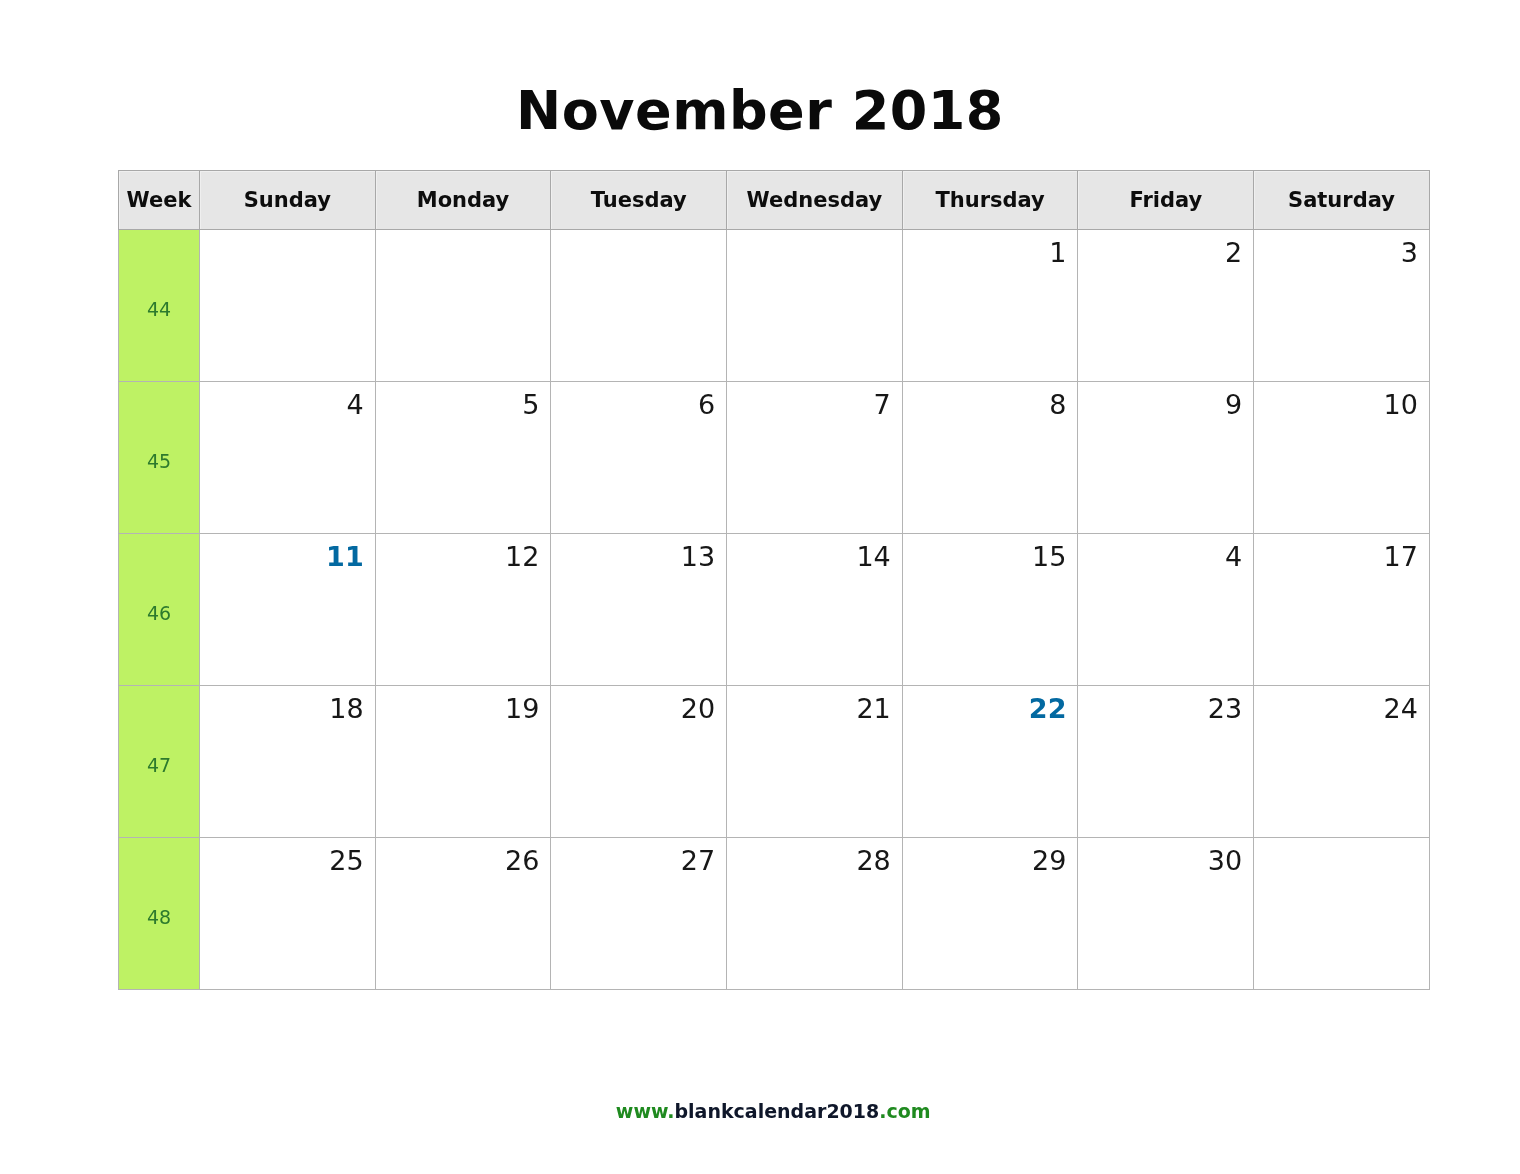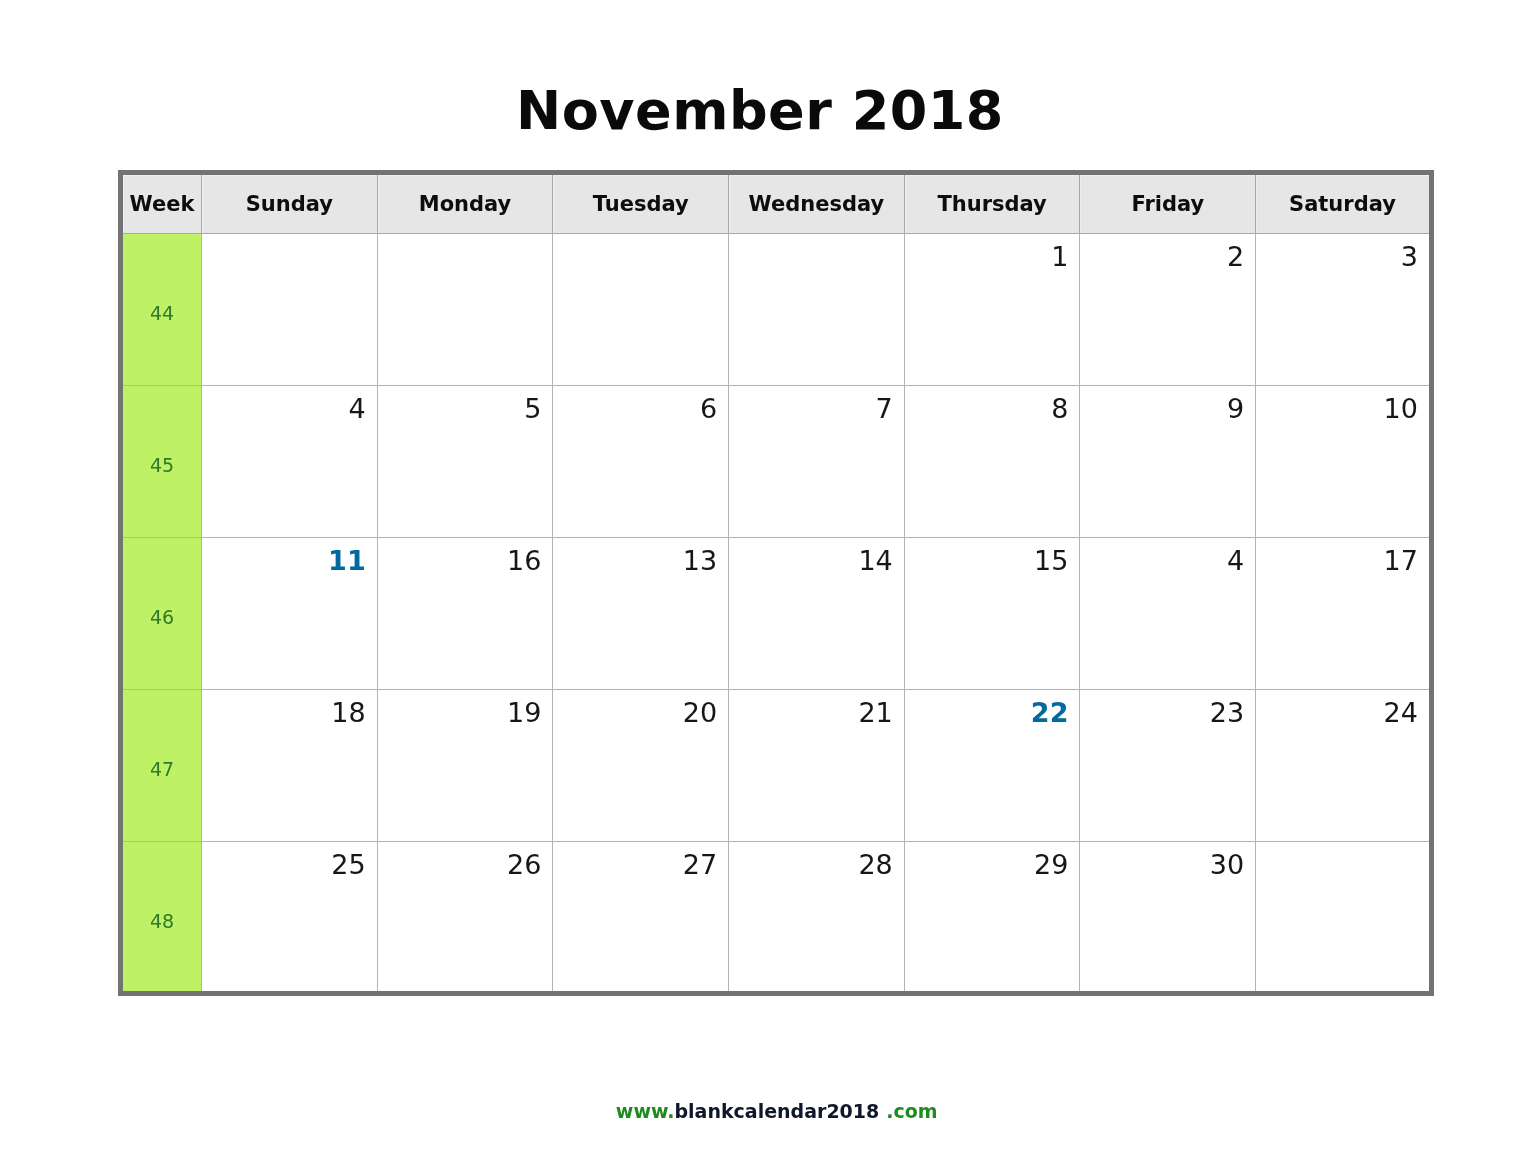--- a/index.html
+++ b/index.html
@@ -43,21 +43,21 @@
     position: absolute;
     left: 118px;
     top: 170px;
     width: 1311px;
   }
 
   table.calendar {
     border-collapse: collapse;
     table-layout: fixed;
     width: 1311px;
-    border: 5px solid #737373;
+    border: 1px solid #737373;
   }
 
   table.calendar col.week-col   { width: 81px; }
   table.calendar col.day-col    { width: 175.7px; }
 
   table.calendar th,
   table.calendar td {
     border: 1px solid #b4b4b4;
     padding: 0;
     vertical-align: top;
@@ -119,21 +119,21 @@
     position: absolute;
     left: 0;
     top: 1083px;
     width: 1520px;
     text-align: center;
     font-size: 19px;
     font-weight: bold;
     line-height: 1;
     white-space: pre;
   }
-  .footer .green { color: #1f8a1f; margin-left: 7px; }
+  .footer .green { color: #1f8a1f; }
   .footer .red   { color: #0f172a; }
 </style>
 </head>
 <body>
 
 <div class="page">
 
   <div class="cal-title">November 2018</div>
 
   <div class="cal-wrap">
@@ -209,21 +209,21 @@
         </tr>
 
         <tr>
           <td class="week-cell">
             <span class="week-num">46</span>
           </td>
           <td class="day-cell">
               <span class="day-num highlight">11</span>
             </td>
           <td class="day-cell">
-              <span class="day-num">16</span>
+              <span class="day-num">12</span>
             </td>
           <td class="day-cell">
               <span class="day-num">13</span>
             </td>
           <td class="day-cell">
               <span class="day-num">14</span>
             </td>
           <td class="day-cell">
               <span class="day-num">15</span>
             </td>

